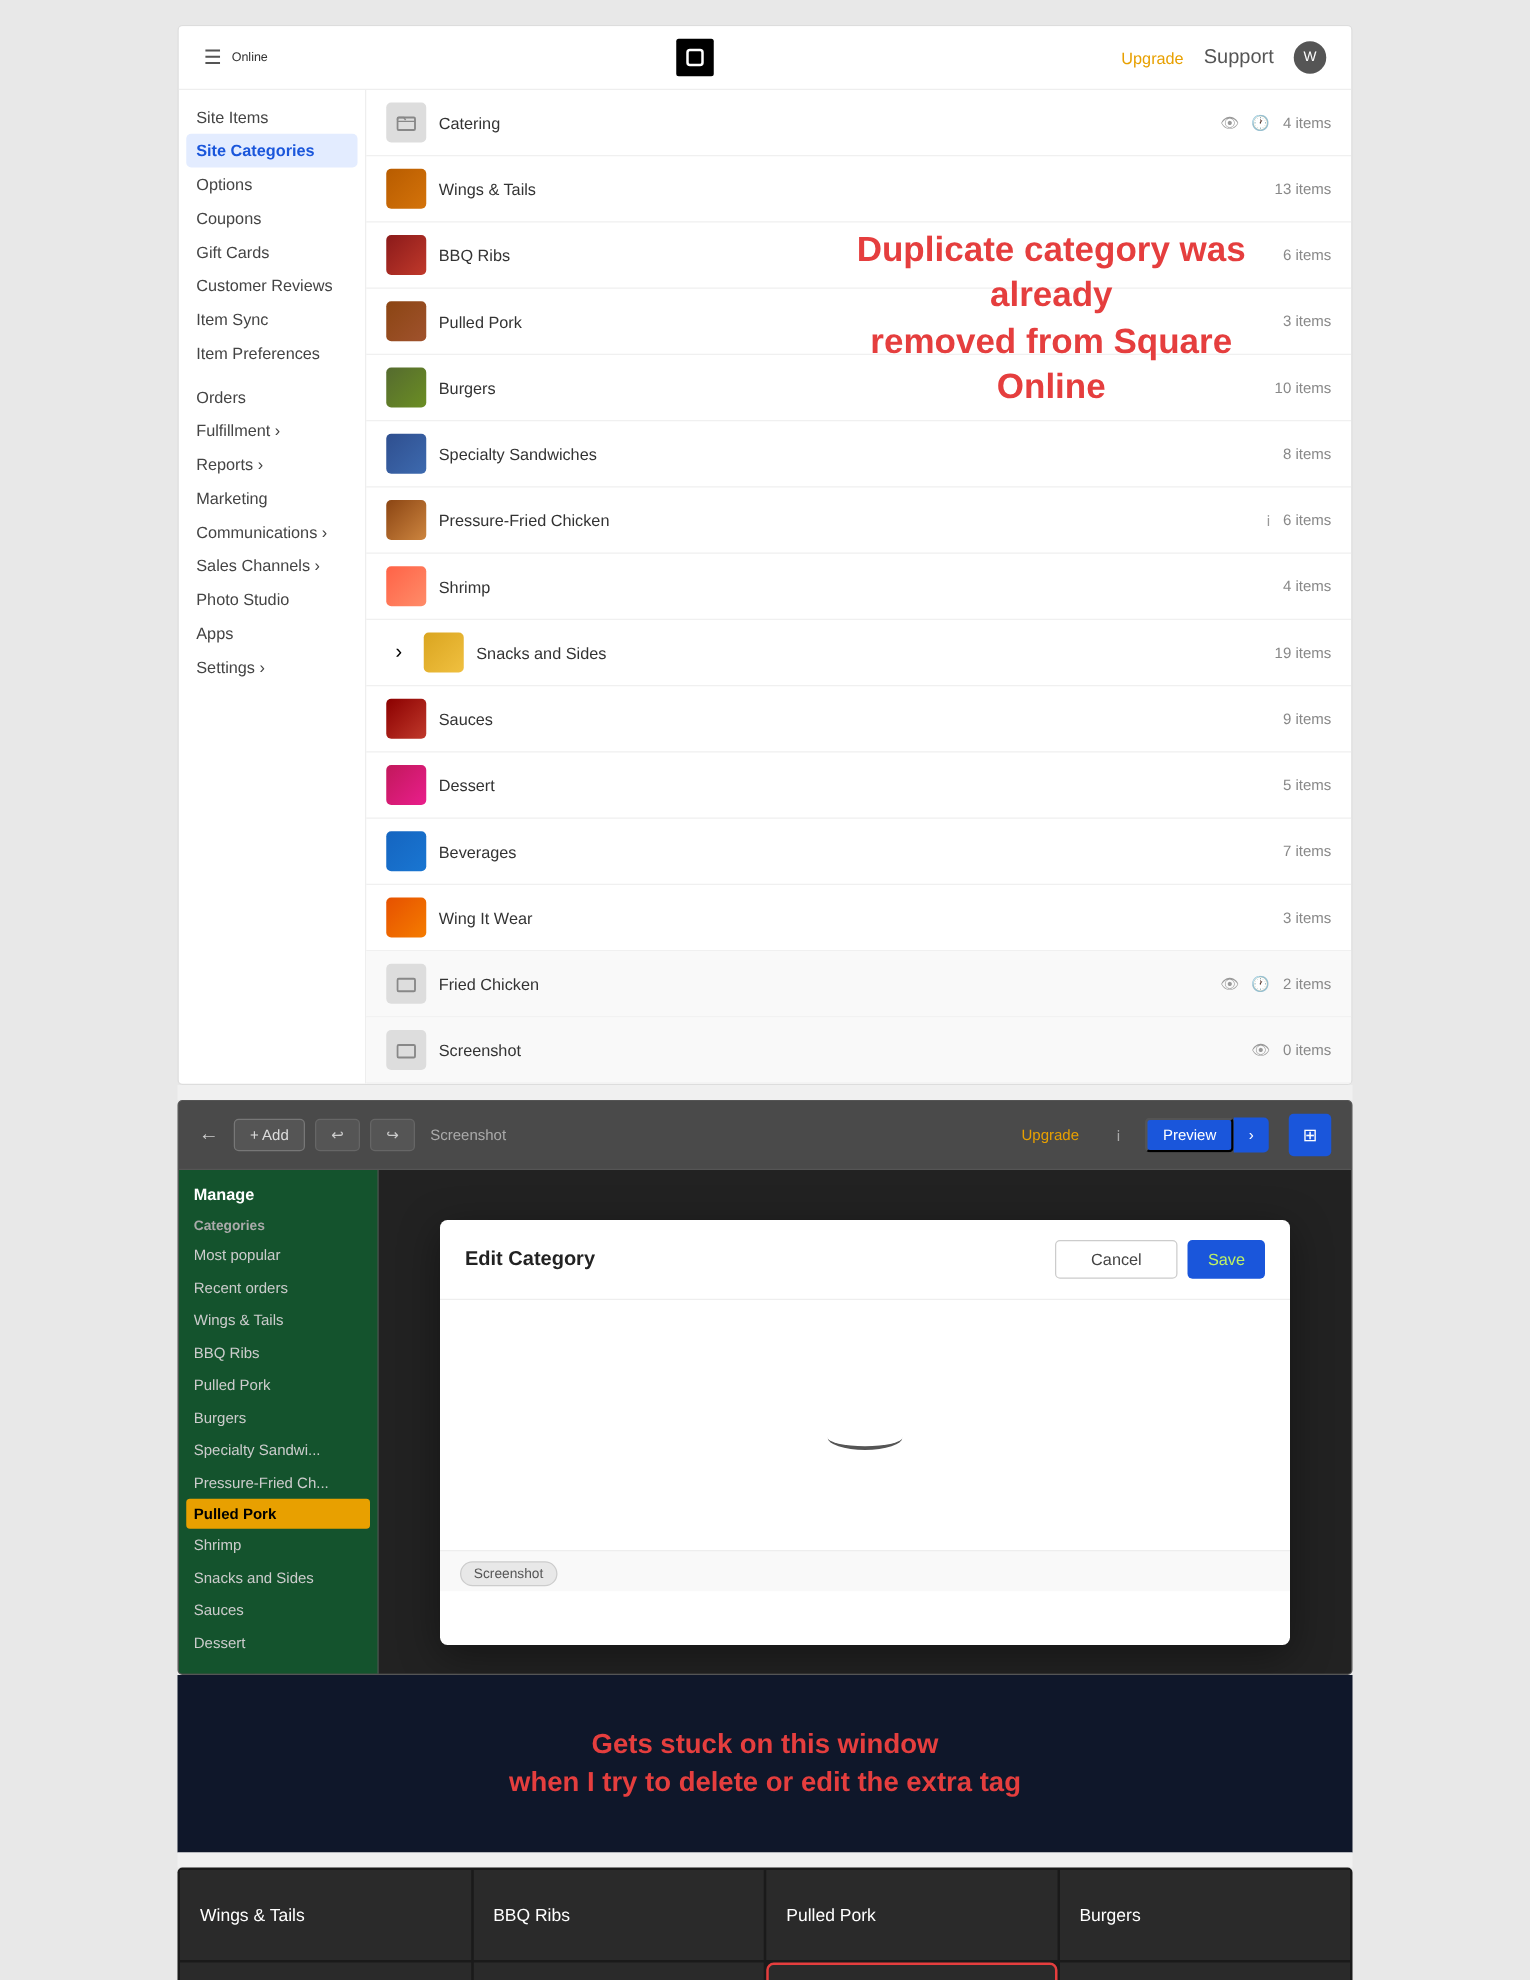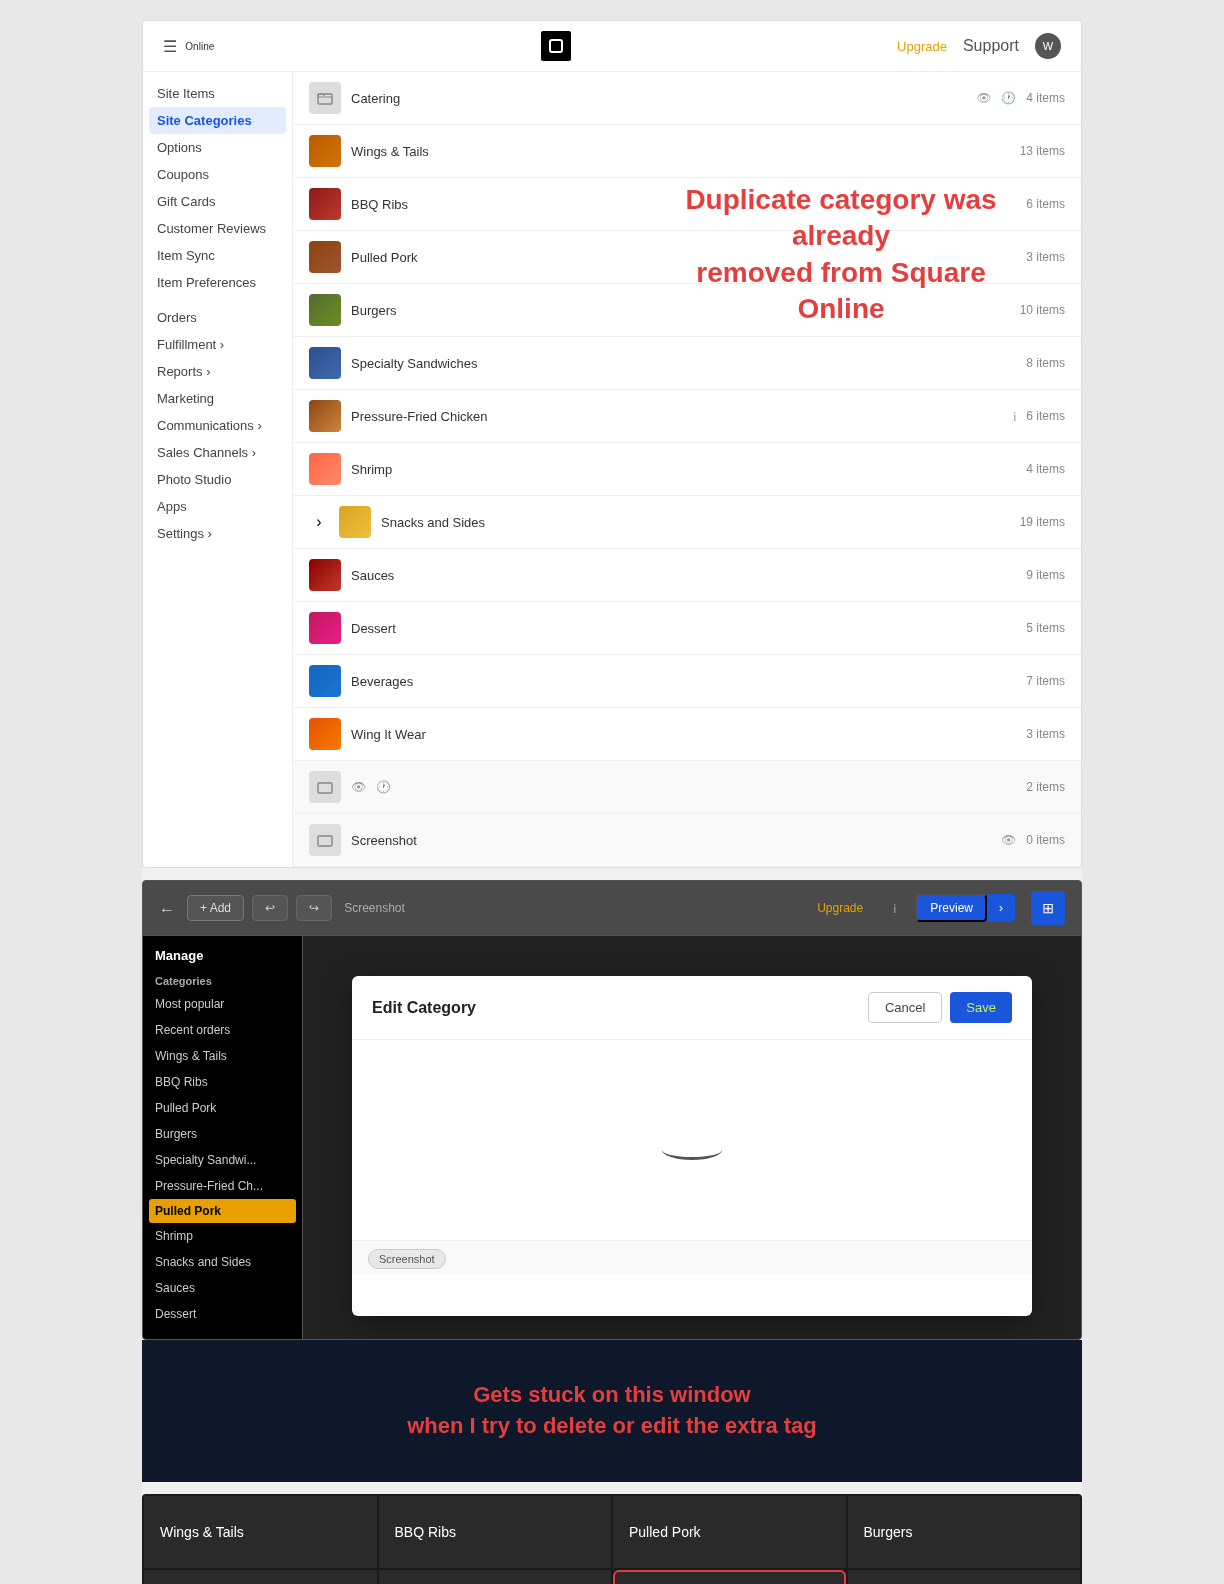--- a/index.html
+++ b/index.html
@@ -155,21 +155,21 @@
       border-radius: 4px;
       font-size: 12px;
       cursor: pointer;
     }
     .s2-extra-btn { background: #1a56db; color: #fff; width: 28px; height: 28px; border-radius: 0 4px 4px 0; display: flex; align-items: center; justify-content: center; font-size: 12px; cursor: pointer; }
 
     .s2-body { display: flex; }
 
     .s2-sidebar {
       width: 160px;
-      background: #000000;
+      background: #14532d;
       padding: 12px 0;
       border-right: 1px solid #555;
     }
     .s2-sidebar-title {
       font-size: 13px;
       font-weight: 600;
       color: #fff;
       padding: 0 12px 8px;
     }
     .s2-sidebar-section-label {
@@ -216,21 +216,21 @@
       display: flex;
       align-items: center;
       justify-content: space-between;
       padding: 16px 20px;
       border-bottom: 1px solid #eee;
       gap: 40px;
     }
     .modal-title { font-size: 16px; font-weight: 600; color: #222; }
     .modal-actions { display: flex; gap: 8px; }
     .modal-cancel {
-      padding: 7px 16px;
+      padding: 7px 28px;
       border: 1px solid #ccc;
       border-radius: 4px;
       background: #fff;
       font-size: 13px;
       color: #444;
       cursor: pointer;
     }
     .modal-save {
       padding: 7px 16px;
       border: none;
@@ -437,20 +437,21 @@
           <div class="cat-thumb thumb-wing_it" style="background: linear-gradient(135deg,#e65100,#f57c00);"></div>
           <span class="cat-name">Wing It Wear</span>
           <span class="cat-count">3 items</span>
         </div>
         <div class="category-row cat-row-special">
           <div class="cat-thumb thumb-folder">
             <svg width="16" height="16" viewBox="0 0 16 16">
                 <rect x="1" y="4" width="14" height="10" rx="1" fill="none" stroke="#888" stroke-width="1.5"></rect>
               </svg>
           </div>
+          <span class="cat-name">Fried Chicken</span>
           <span class="cat-icon-small">👁</span>
           <span class="cat-icon-small">🕐</span>
           <span class="cat-count">2 items</span>
         </div>
         <div class="category-row cat-row-special">
           <div class="cat-thumb thumb-folder">
             <svg width="16" height="16" viewBox="0 0 16 16">
                 <rect x="1" y="4" width="14" height="10" rx="1" fill="none" stroke="#888" stroke-width="1.5"></rect>
               </svg>
           </div>

